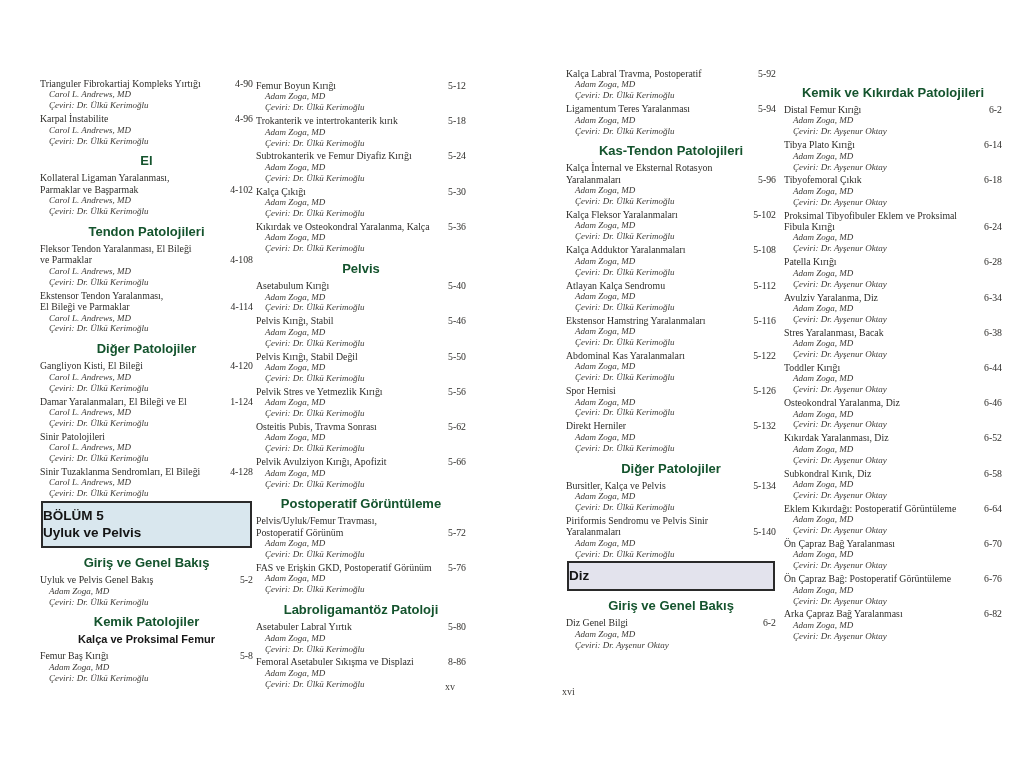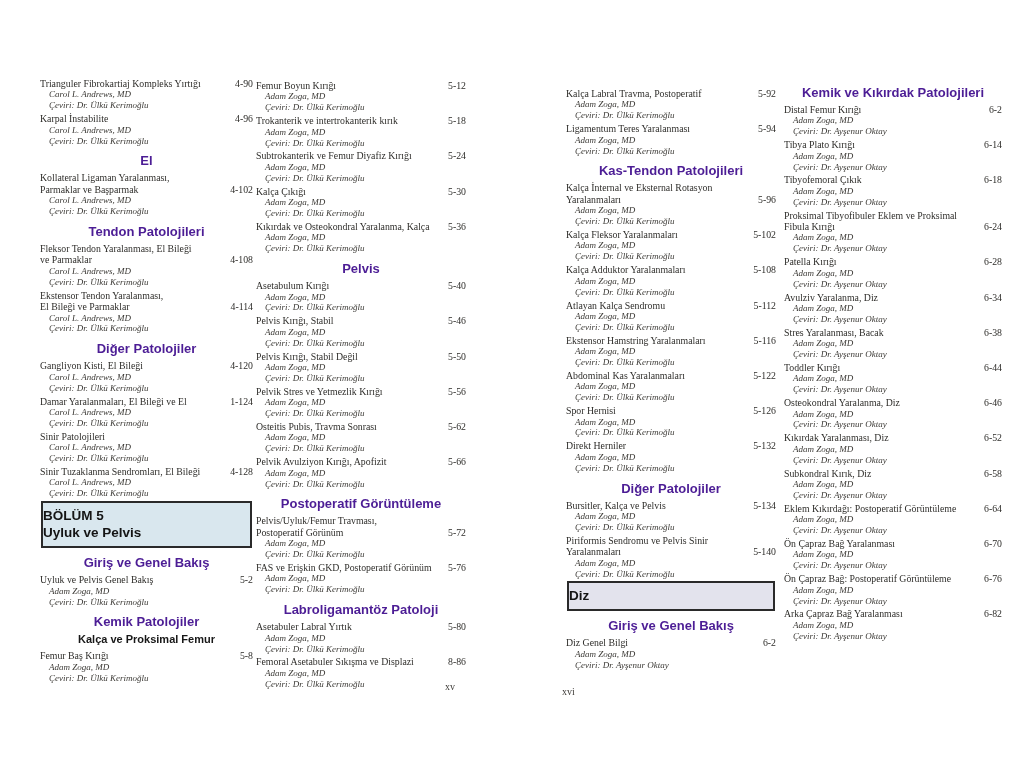--- a/index.html
+++ b/index.html
@@ -5,33 +5,33 @@
   html,body { margin:0; padding:0; }
   body {
     width:1034px; height:766px; position:relative;
     background:#ffffff; overflow:hidden;
     font-family:"Liberation Serif", serif;
     -webkit-font-smoothing:antialiased;
   }
   .toc-col { position:absolute; }
   #col-0 { left:40px;  top:78px; width:213px; }
   #col-1 { left:256px; top:80px; width:210px; }
-  #col-2 { left:566px; top:88px; width:210px; }
+  #col-2 { left:566px; top:68px; width:210px; }
   #col-3 { left:784px; top:78px; width:218px; }
 
   .entry { margin-bottom:2px; }
   .title-line { display:flex; align-items:baseline; font-size:9.8px; line-height:11.4px; color:#2e2d2a; }
   .title-text { flex:1; }
   .page-num { margin-left:0; white-space:nowrap; color:#2e2d2a; }
   .byline { font-style:italic; font-size:9px; line-height:10.9px; margin-left:9px; color:#3c3a36; }
 
   .heading {
     font-family:"Liberation Sans", sans-serif; font-weight:bold;
     font-size:13px; line-height:15px; text-align:center;
-    color:#4c1d95; margin:7px 0 4px;
+    color:#14532d; margin:7px 0 4px;
   }
   .subheading {
     font-family:"Liberation Sans", sans-serif; font-weight:bold;
     font-size:11px; line-height:13px; text-align:center;
     color:#171717; margin:0 0 4px;
   }
   .chapter-box {
     border:2px solid #2a2a2a; text-align:left;
     padding:4px 0 5px; margin:2px 1px 7px;
     font-family:"Liberation Sans", sans-serif; font-weight:bold;

